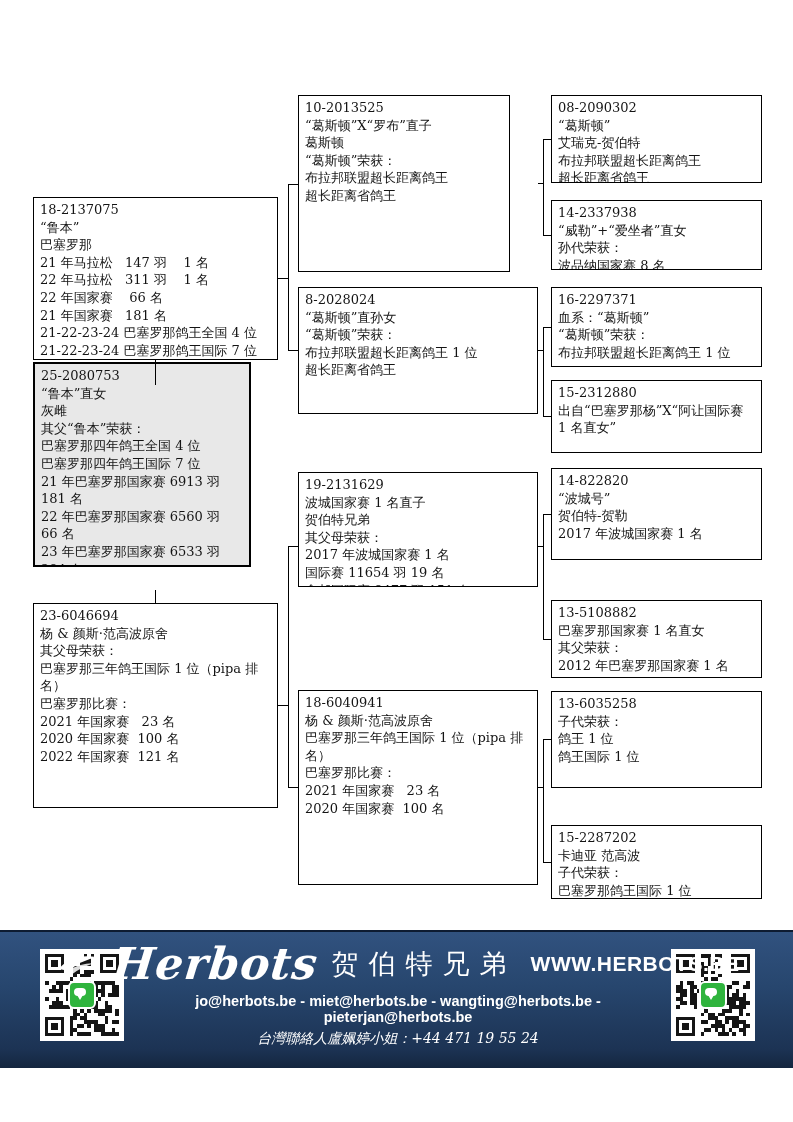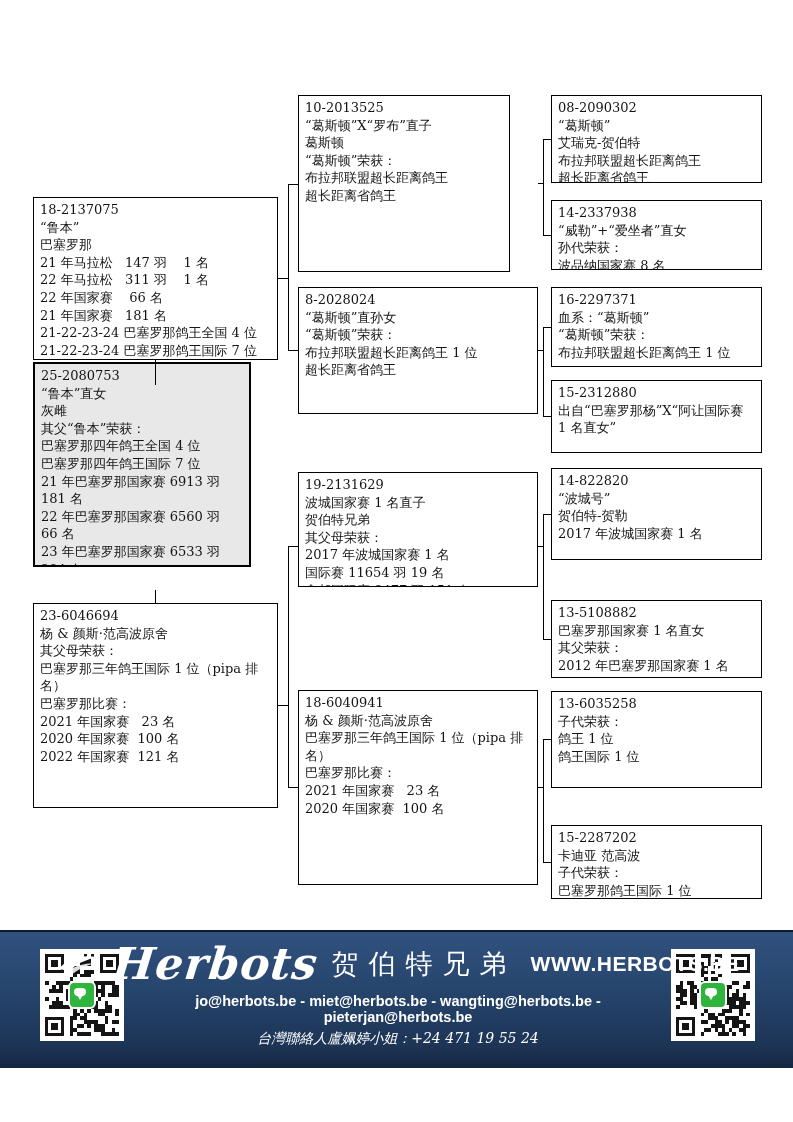--- a/index.html
+++ b/index.html
@@ -516,18 +516,18 @@
         <svg class="wing" viewBox="0 0 42 30">
           <path d="M2 20 Q14 4 40 8 Q22 12 12 22 Z" fill="#fff"></path>
           <path d="M8 24 Q20 14 38 14 Q24 18 14 26 Z" fill="#fff" opacity=".85"></path>
         </svg>
         <span id="brand-script">Herbots</span>
         <span id="brand-tagline">贺伯特兄弟</span>
         <span id="brand-site">WWW.HERBOTS.BE</span>
       </div>
       <div id="emails">jo@herbots.be - miet@herbots.be - wangting@herbots.be - pieterjan@herbots.be</div>
       <div id="contacts">
-        <span>台灣聯絡人盧姵婷小姐：+24 471 19 55 24</span>
+        <span>台灣聯絡人盧姵婷小姐：+44 471 19 55 24</span>
       </div>
     </div>
   </div>
 
 </div>
 
 </body></html>

